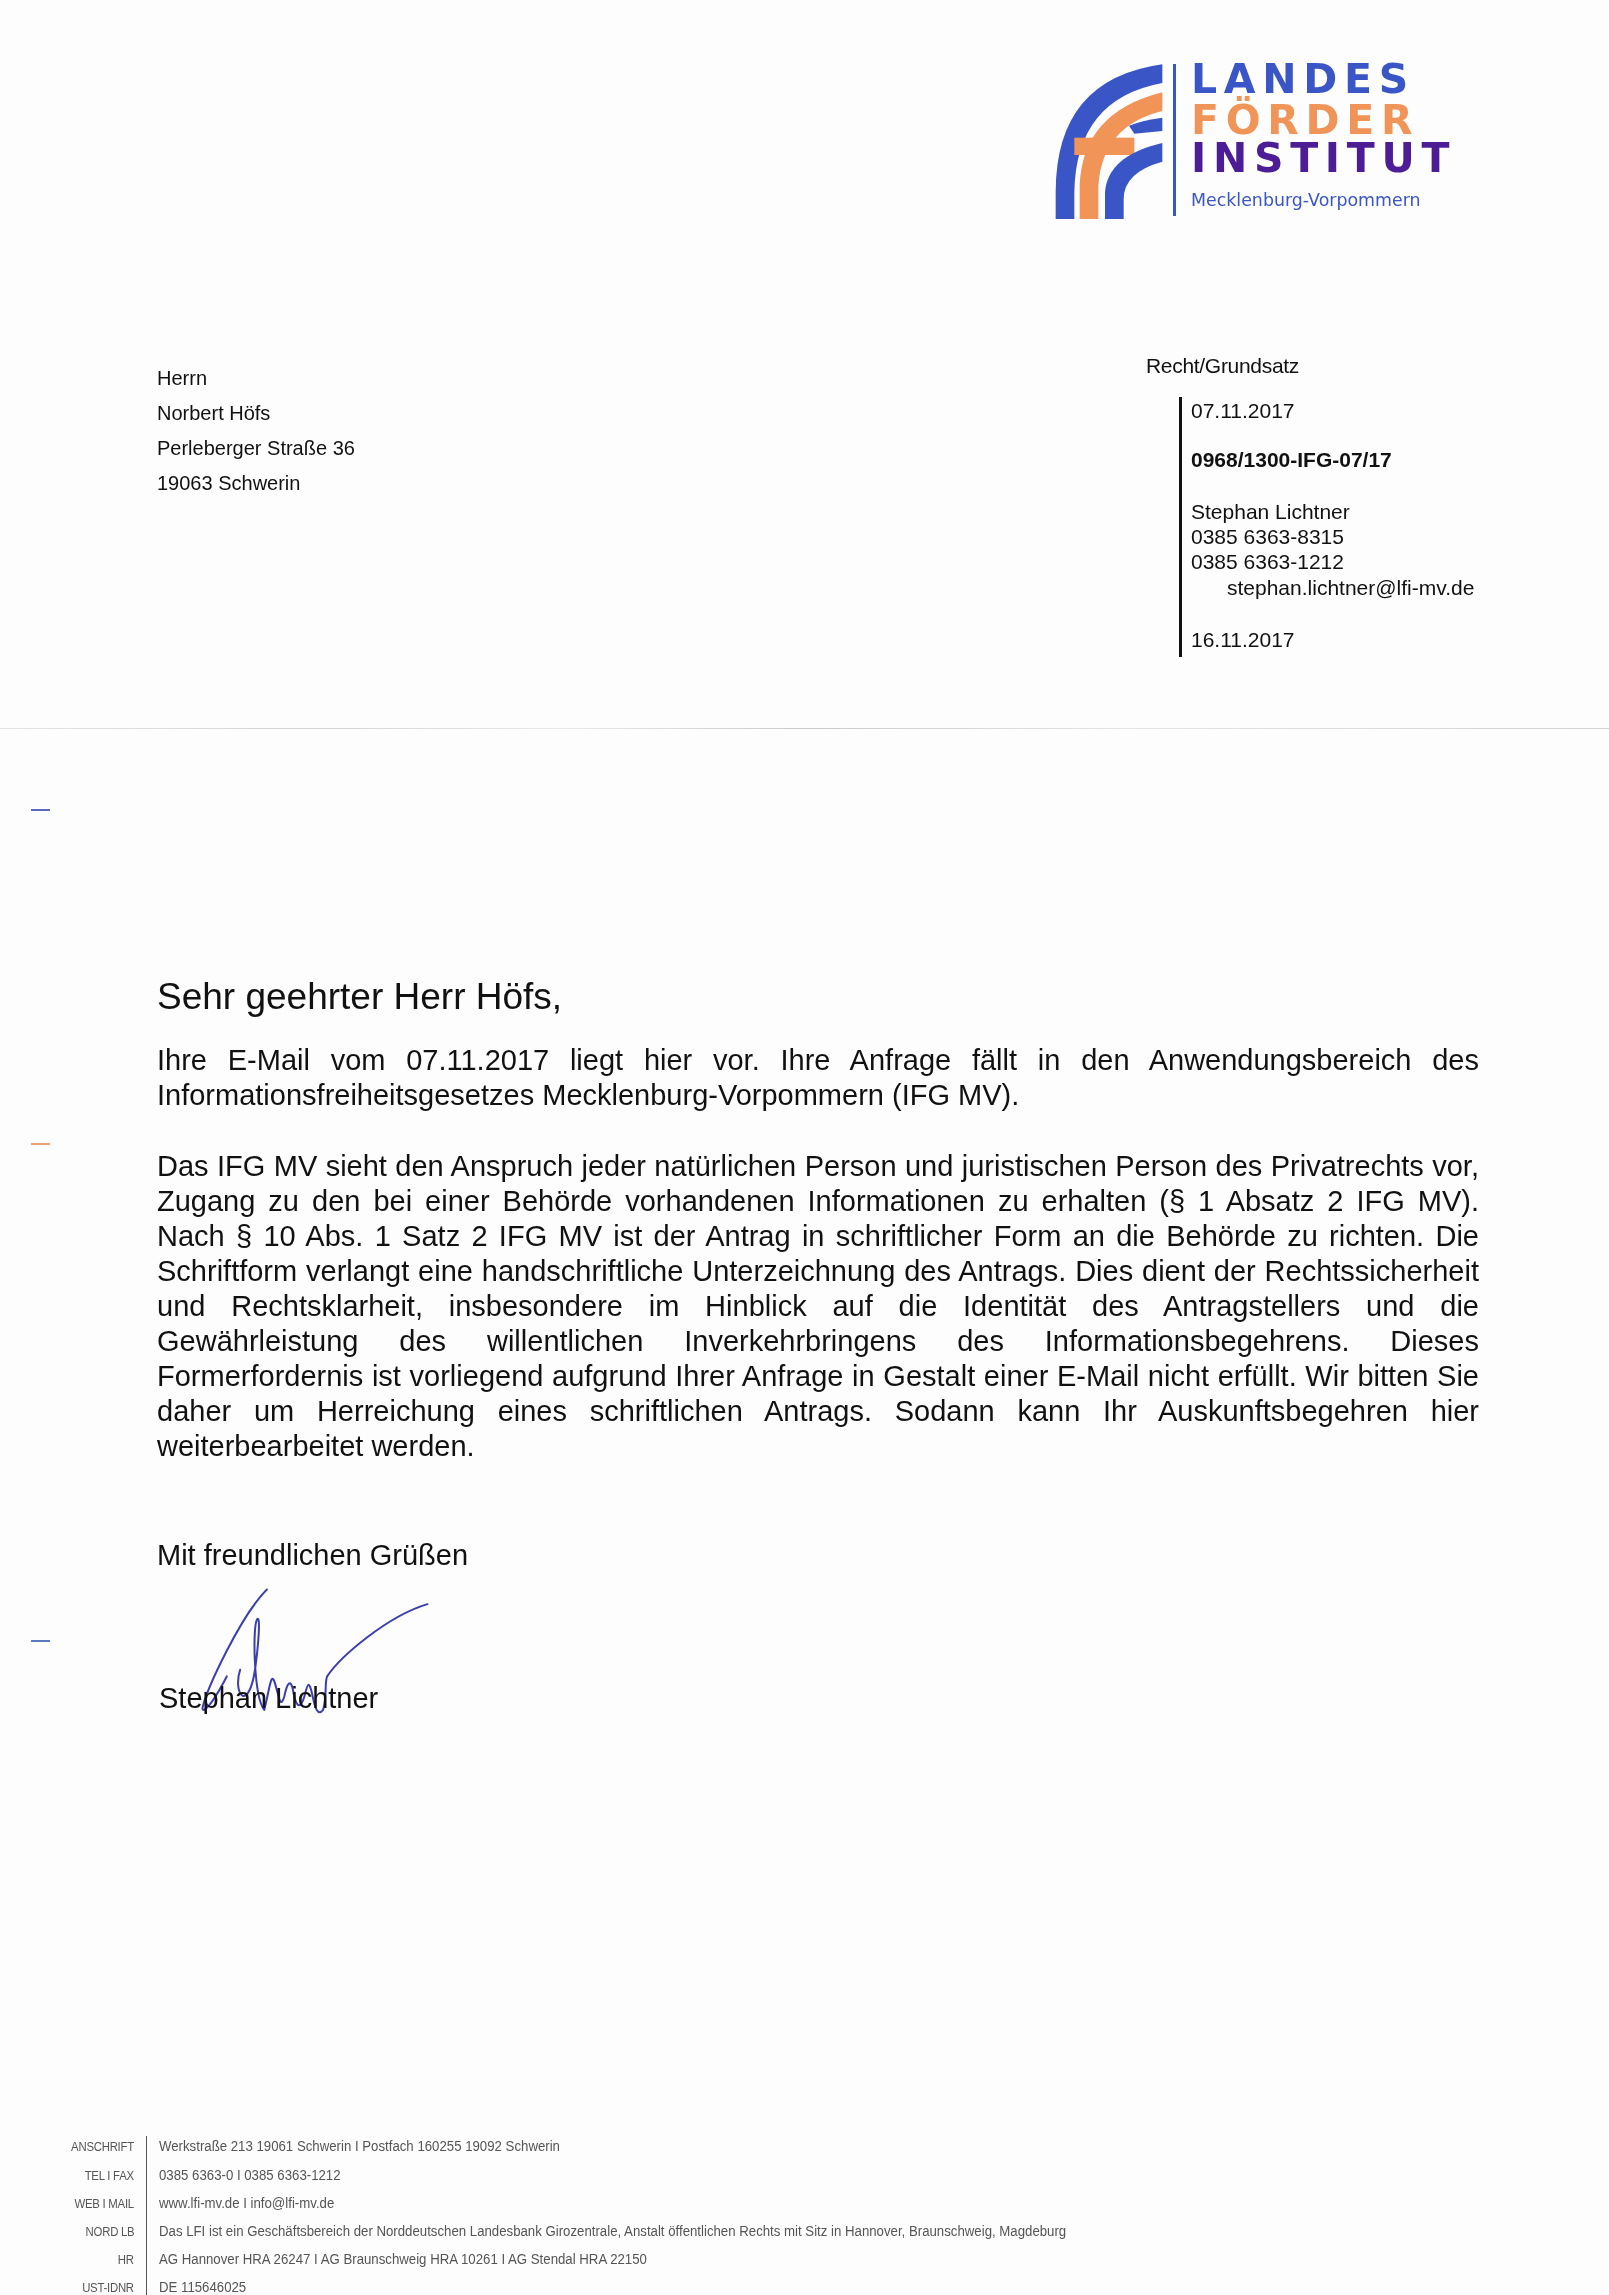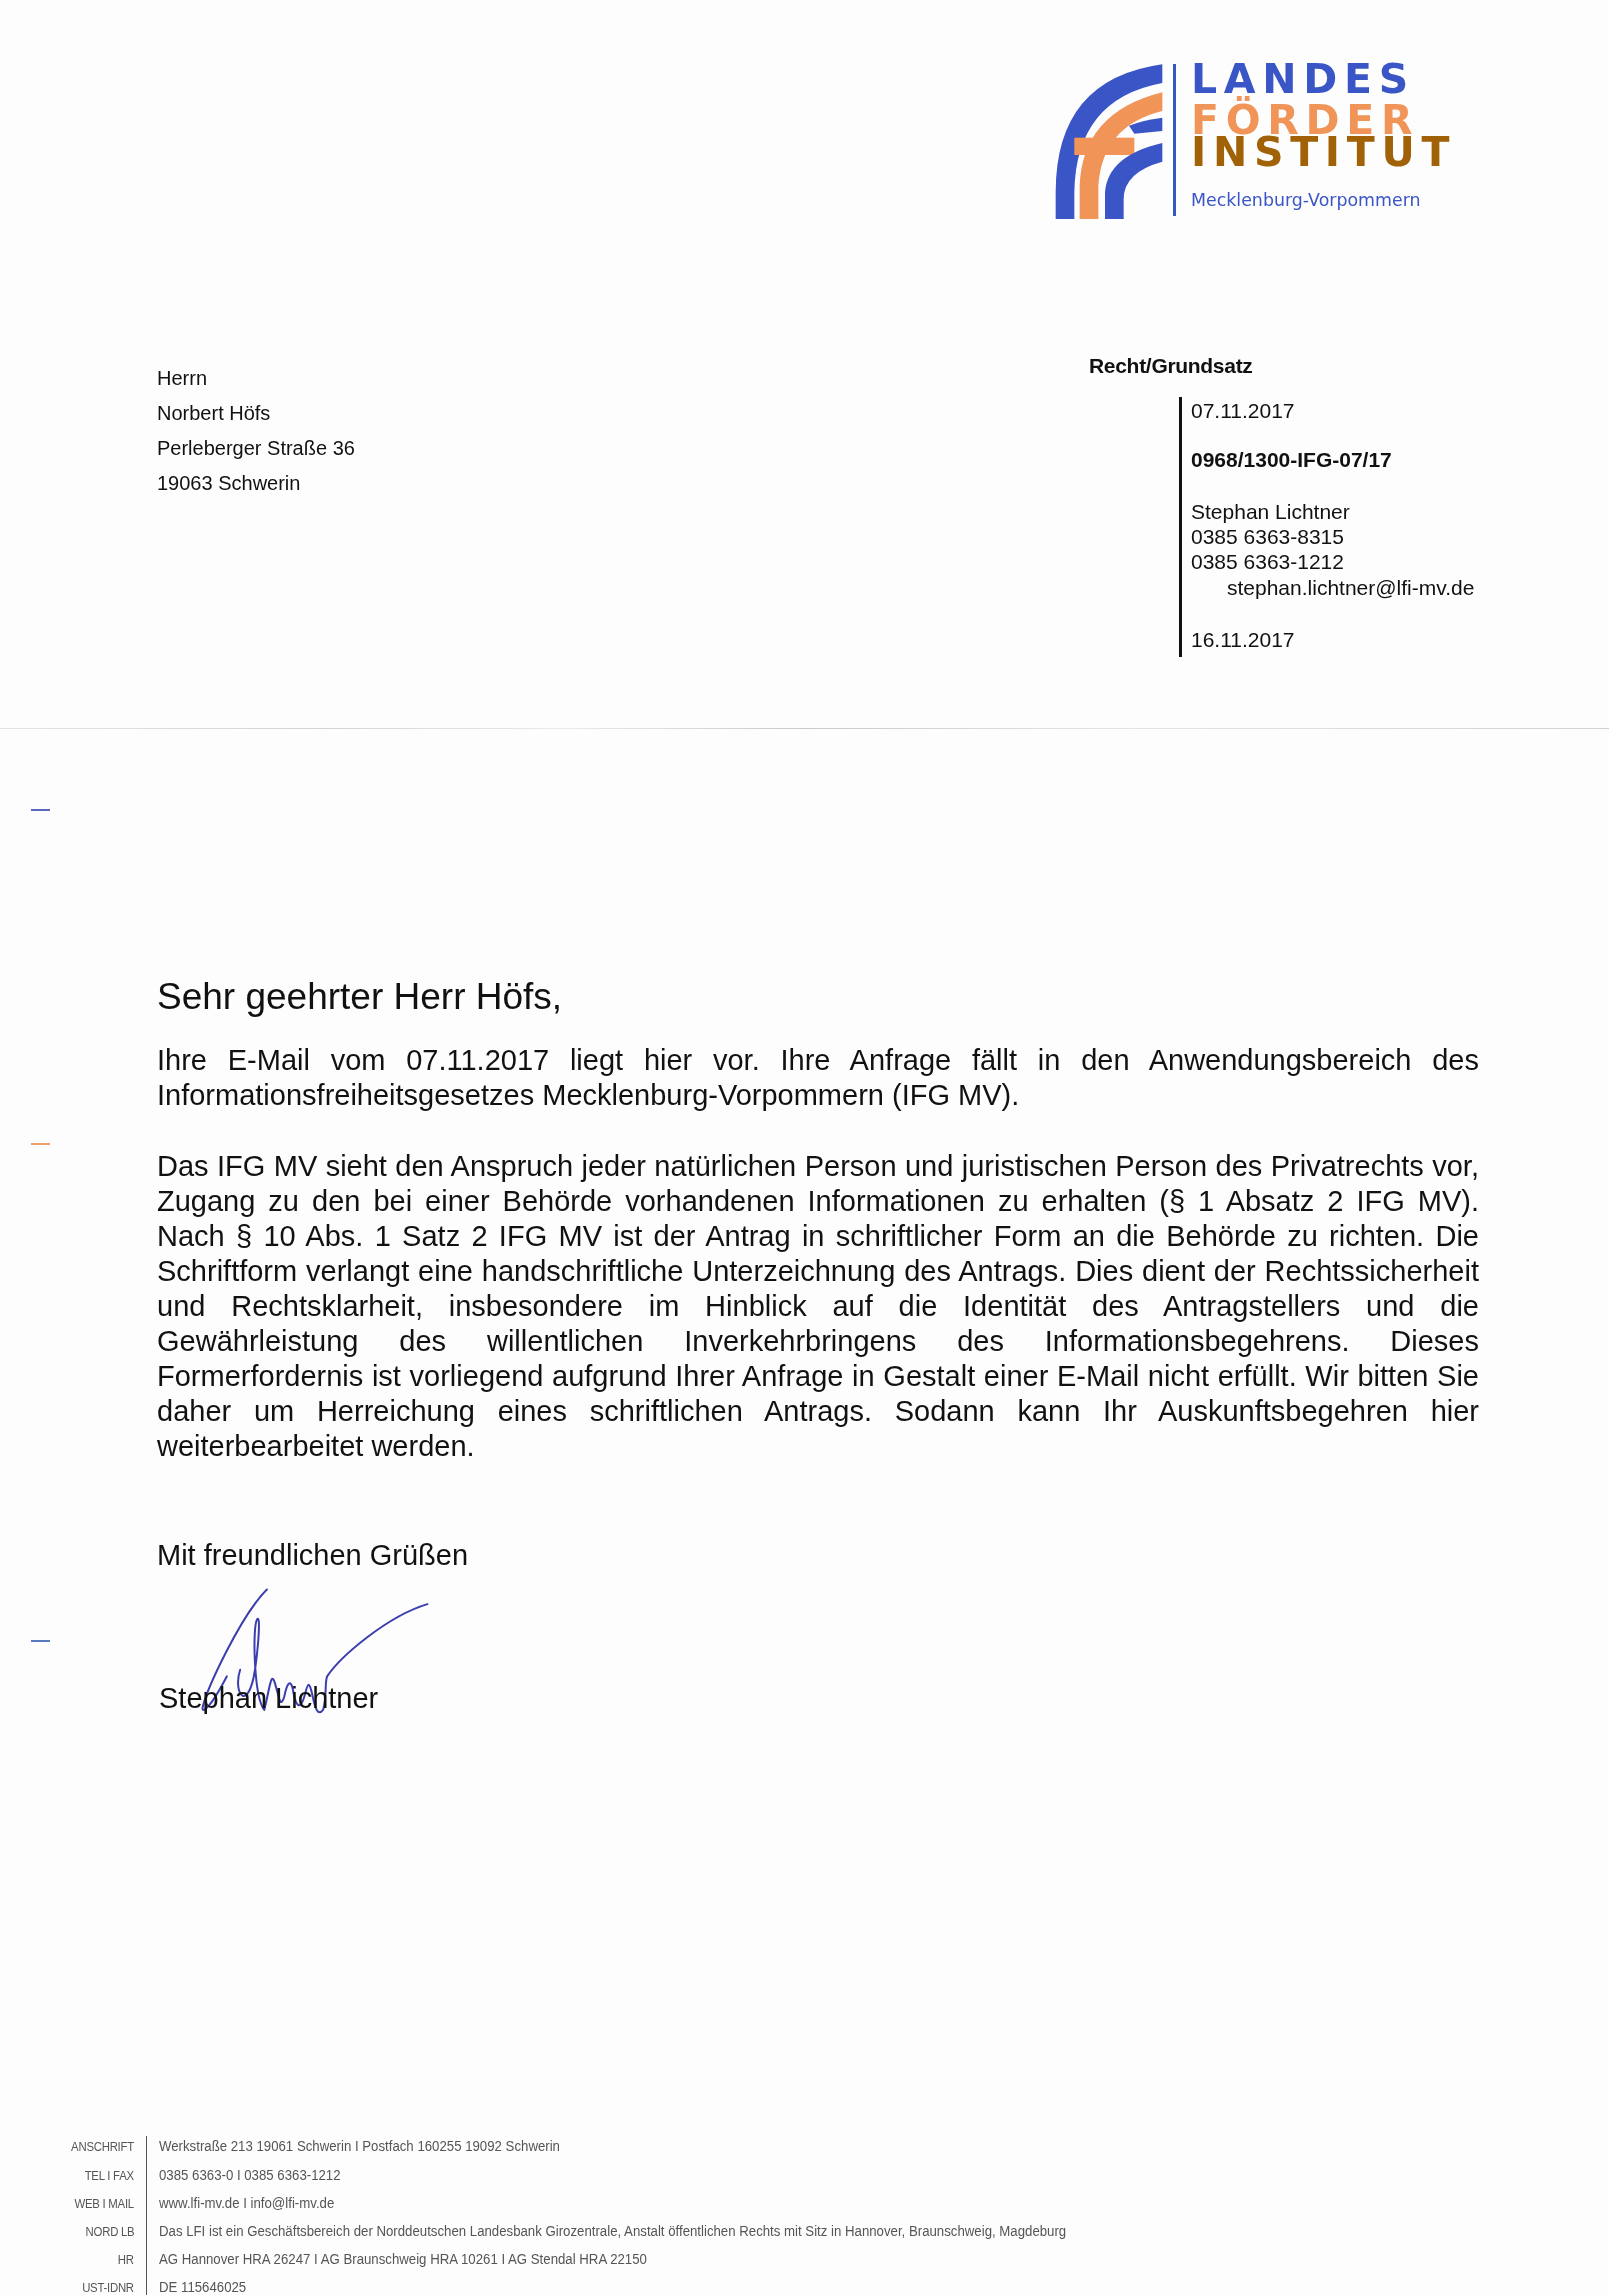--- a/index.html
+++ b/index.html
@@ -11,30 +11,30 @@
   .abs { position: absolute; }
 
   
   #logo { left: 1049px; top: 59px; width: 374px; height: 160px; }
   #logo svg { position: absolute; left: 0; top: 0; }
   .logo-divider { position: absolute; left: 124px; top: 5.3px; width: 2.7px; height: 152px; background: #3a55c6; }
   .logo-word { position: absolute; left: 142px; font-family: "DejaVu Sans", sans-serif; font-weight: bold;
                font-size: 41px; letter-spacing: 6.7px; line-height: 41px; }
   .lw1 { top: 0px; color: #3a55c6; }
   .lw2 { top: 41px; color: #f09458; }
-  .lw3 { top: 73px; color: #a16207; }
+  .lw3 { top: 79px; color: #4c1d95; }
   .logo-sub { position: absolute; left: 142px; top: 131px; color: #3a55c6;
               font-family: "DejaVu Sans", sans-serif; font-size: 17.4px; letter-spacing: 0; }
 
   
   #recipient { left: 157px; top: 361px; font-size: 20px; line-height: 35px; }
   #recipient div { white-space: nowrap; }
 
   
-  #dept { left: 1089px; top: 354px; width: 267px; font-weight: bold; font-size: 21px; letter-spacing: -0.3px; }
+  #dept { left: 1089px; top: 354px; width: 267px; text-align: center; font-weight: normal; font-size: 21px; letter-spacing: -0.3px; }
   .info-divider { position: absolute; left: 1179px; top: 397px; width: 2.7px; height: 260px; background: #111; }
   .info-row { position: absolute; white-space: nowrap; }
   .info-value { position: absolute; left: 1191px; font-size: 21px; }
   .info-value.bold { font-weight: bold; }
 
   
   #fold-line { left: 0; top: 728px; width: 1610px; height: 1.3px;
     background: linear-gradient(90deg, #ddd 0%, #c9c9c9 20%, #e4e4e4 35%, #bdbdbd 50%, #dedede 70%, #c7c7c7 100%); opacity: 0.8; }
 
   

